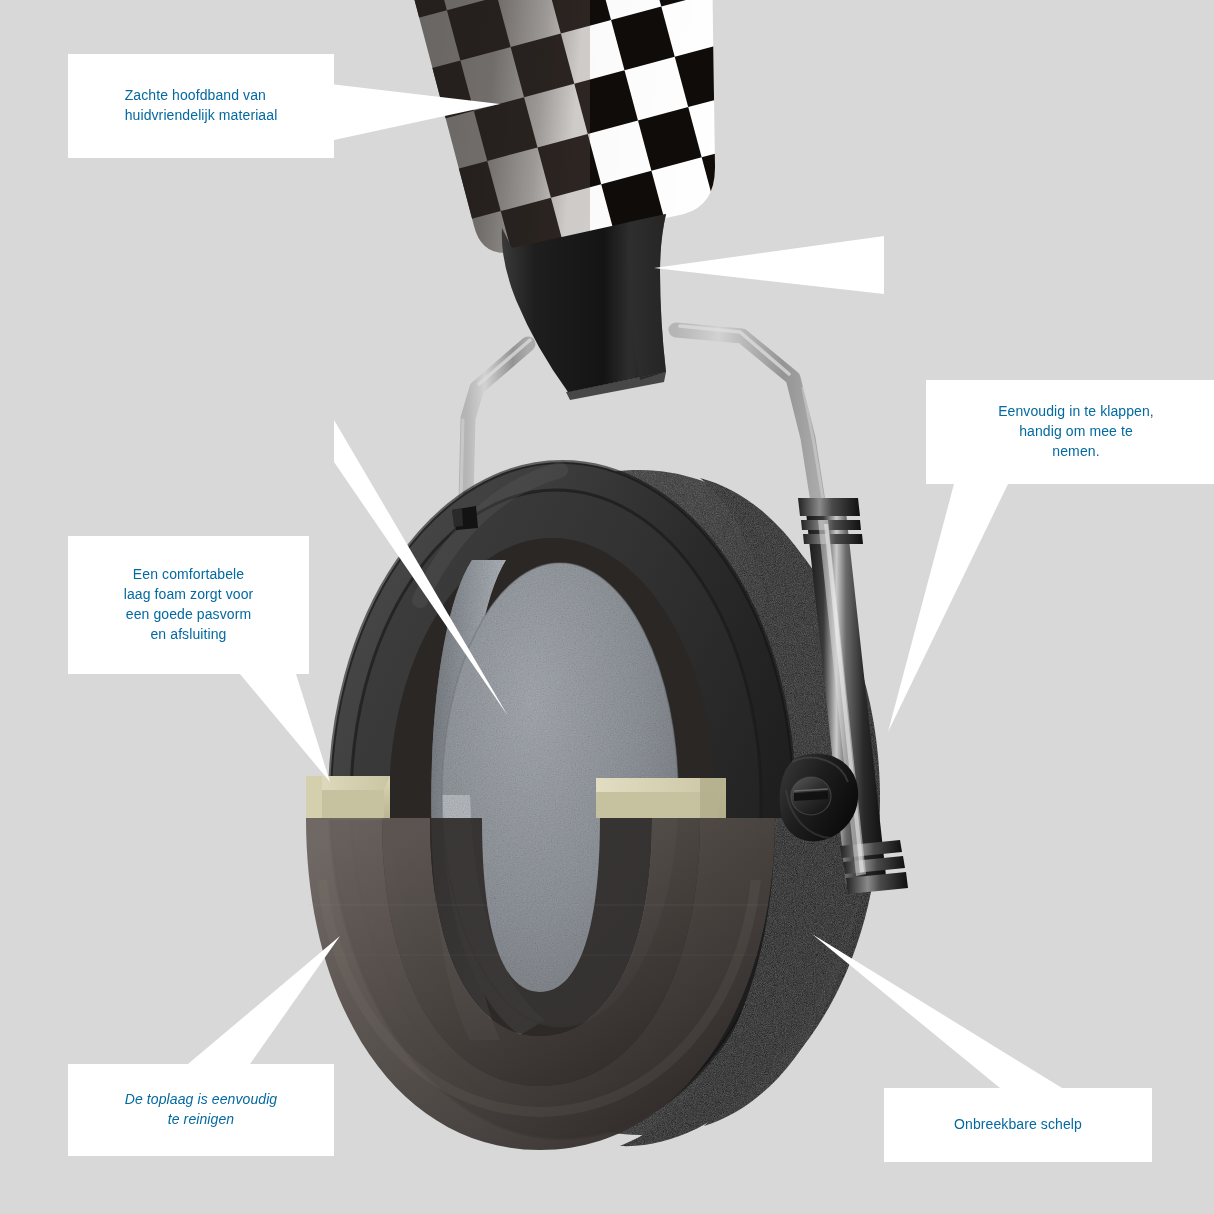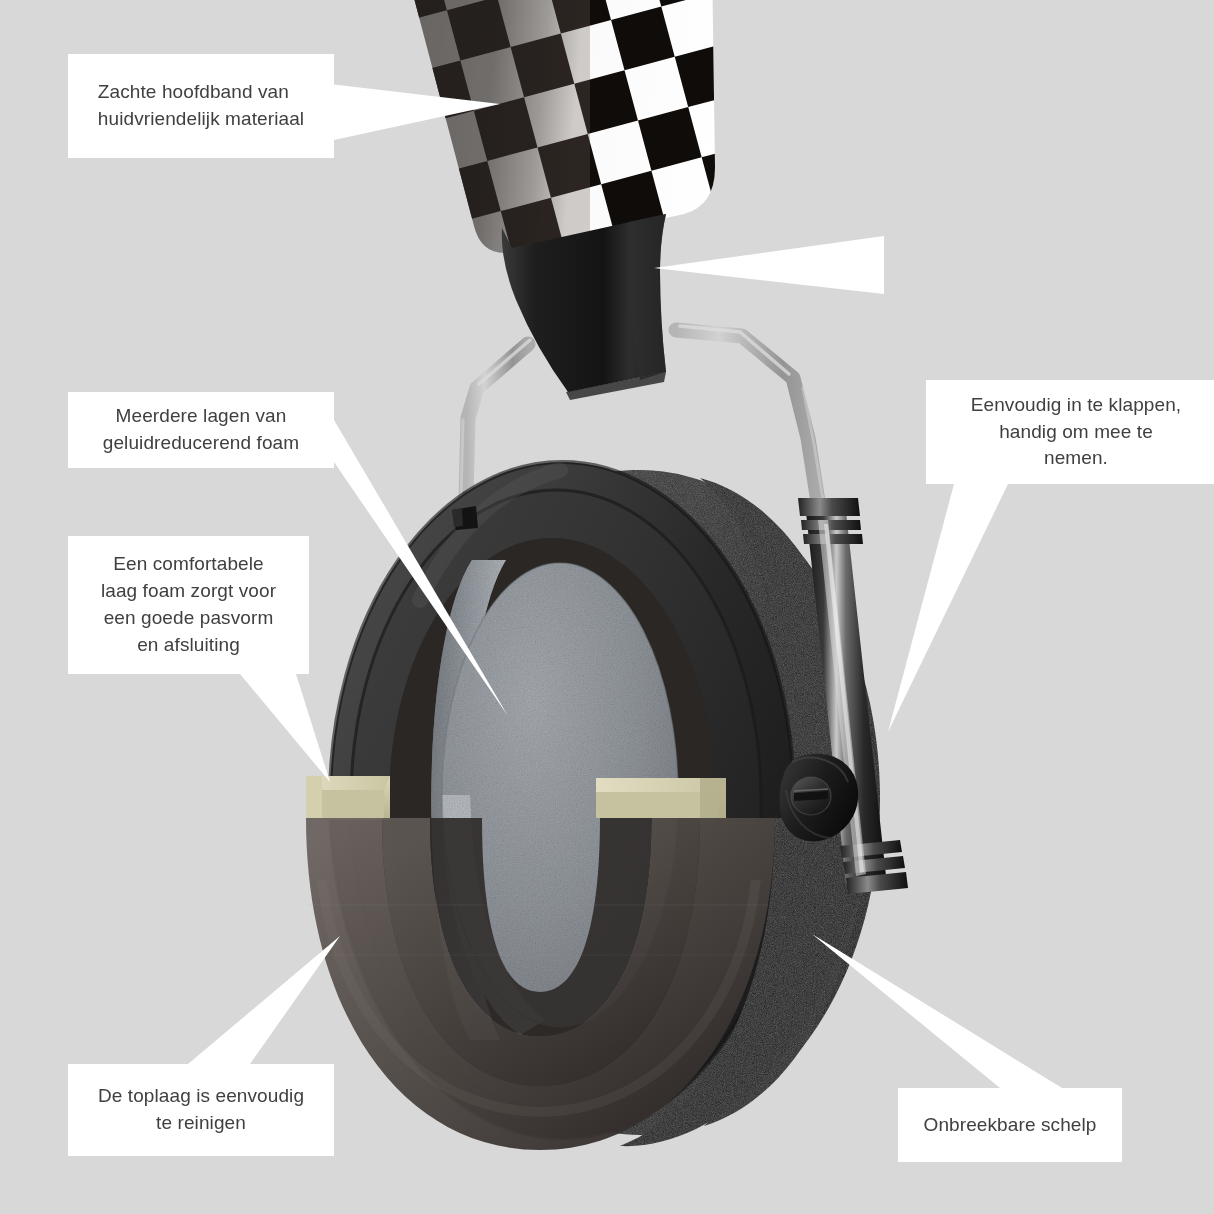--- a/index.html
+++ b/index.html
@@ -25,41 +25,41 @@
     position: absolute;
     left: 0; top: 0;
     width: 1214px; height: 1214px;
     display: block;
   }
 
   
   .callout {
     position: absolute;
     background: #ffffff;
-    color: #404040;
+    color: #0369a1;
     font-family: "Liberation Sans", "DejaVu Sans", sans-serif;
-    font-size: 19px;
+    font-size: 14px;
     line-height: 1.42;
     letter-spacing: 0.1px;
     padding: 24px 16px;
     text-align: center;
     z-index: 30;
     white-space: pre-line;
     display: flex;
     align-items: center;
     justify-content: center;
   }
 
   .c-headband   { left: 68px;  top: 54px;   width: 266px; height: 104px; text-align:left; }
   .c-adjust     { left: 884px; top: 220px;  width: 268px; height: 104px; }
   .c-fold       { left: 884px; top: 380px;  width: 300px; height: 104px; margin-left: 42px; }
   .c-layers     { left: 68px;  top: 392px;  width: 266px; height: 76px;  }
   .c-comfort    { left: 68px;  top: 536px;  width: 241px; height: 138px; }
-  .c-clean      { left: 68px;  top: 1064px; width: 266px; height: 92px;  }
-  .c-shell      { left: 884px; top: 1088px; width: 224px; height: 74px; margin-left: 14px;  }
+  .c-clean      { left: 68px;  top: 1064px; width: 266px; height: 92px; font-style: italic;  }
+  .c-shell      { left: 884px; top: 1088px; width: 268px; height: 74px;  }
 </style>
 </head>
 <body>
 
 <div id="stage">
 
   <svg id="artwork" viewBox="0 0 1214 1214">
     <defs>
 
       <filter id="speckle" x="-10%" y="-10%" width="120%" height="120%">
@@ -426,22 +426,20 @@
   </svg>
 
   <div class="callout c-headband">Zachte hoofdband van
 huidvriendelijk materiaal</div>
 
 
   <div class="callout c-fold">Eenvoudig in te klappen,
 handig om mee te
 nemen.</div>
 
-  <div class="callout c-layers">Meerdere lagen van
-geluidreducerend foam</div>
 
   <div class="callout c-comfort">Een comfortabele
 laag foam zorgt voor
 een goede pasvorm
 en afsluiting</div>
 
   <div class="callout c-clean">De toplaag is eenvoudig
 te reinigen</div>
 
   <div class="callout c-shell">Onbreekbare schelp</div>

